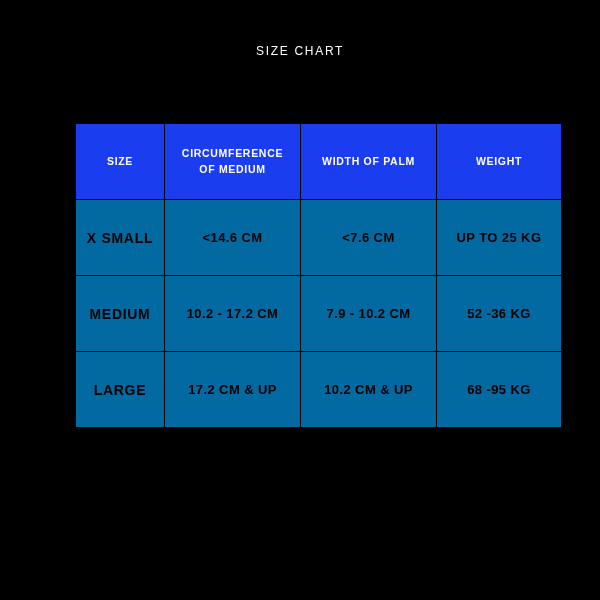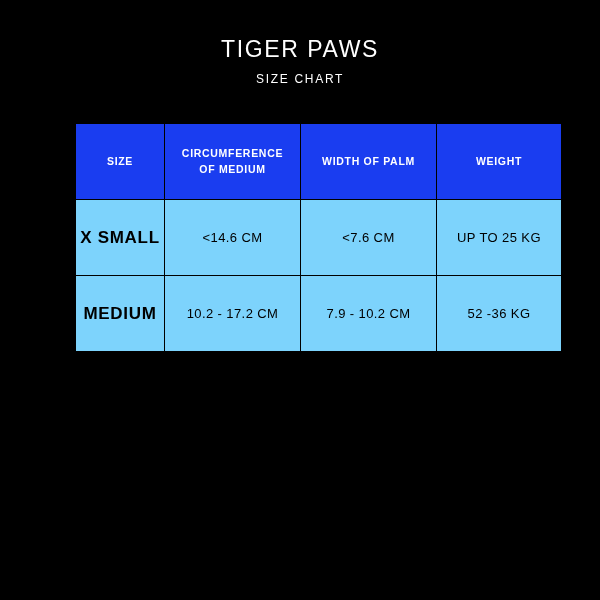--- a/index.html
+++ b/index.html
@@ -40,21 +40,21 @@
   .table-wrap {
     position: absolute;
     left: 75px;
     top: 123px;
     width: 450px;
   }
   table.size-chart {
     width: 450px;
     border-collapse: collapse;
     table-layout: fixed;
-    background: #7dd3fc;
+    background: #0369a1;
   }
   table.size-chart th,
   table.size-chart td {
     border: 1px solid #000000;
     text-align: center;
     vertical-align: middle;
     padding: 0 4px;
   }
   thead th {
     background: #1a3df0;
@@ -76,36 +76,35 @@
     width: 127px;
   }
   thead th.col-weight {
     width: 116px;
     text-align: center;
   }
   tbody td {
     height: 75px;
     color: #000000;
     font-size: 13px;
-    font-weight: 400;
+    font-weight: 700;
     letter-spacing: 0.4px;
   }
   tbody td.size-label {
-    font-size: 17px;
+    font-size: 14px;
     font-weight: bold;
     letter-spacing: 0.7px;
   }
 </style>
 </head>
 <body>
 
 <div class="page">
 
   <div class="header">
-    <div class="title">TIGER PAWS</div>
     <div class="subtitle">SIZE CHART</div>
   </div>
 
   <div class="table-wrap">
     <table class="size-chart">
       <thead>
         <tr>
           <th class="col-size">SIZE</th>
           <th class="col-circ">
             <span>CIRCUMFERENCE</span><br>
@@ -121,17 +120,23 @@
           <td>&lt;14.6 CM</td>
           <td>&lt;7.6 CM</td>
           <td>UP TO 25 KG</td>
         </tr>
         <tr>
           <td class="size-label">MEDIUM</td>
           <td>10.2 - 17.2 CM</td>
           <td>7.9 - 10.2 CM</td>
           <td>52 -36 KG</td>
         </tr>
+        <tr>
+          <td class="size-label">LARGE</td>
+          <td>17.2 CM &amp; UP</td>
+          <td>10.2 CM &amp; UP</td>
+          <td>68 -95 KG</td>
+        </tr>
       </tbody>
     </table>
   </div>
 
 </div>
 
 </body></html>

